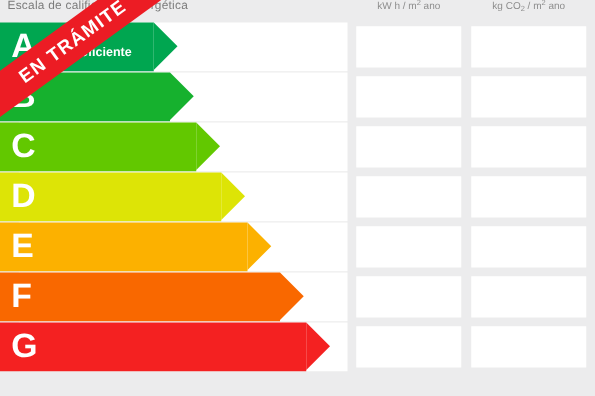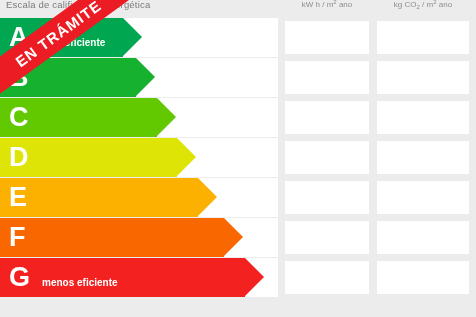--- a/index.html
+++ b/index.html
@@ -243,21 +243,20 @@
         </div>
         <div class="cell c1"></div>
         <div class="cell c2"></div>
       </div>
       <div class="grade-row" style="top: 258px;">
         <div class="band-track"></div>
         <div class="band" style="width: 245px;">
           <div class="band-body" style="background: rgb(244, 33, 33);"></div>
           <div class="band-arrow" style="border-left-color: rgb(244, 33, 33);"></div>
           <div class="band-letter">G</div>
-          <div class="band-note">menos eficiente</div>
         </div>
         <div class="cell c1"></div>
         <div class="cell c2"></div>
       </div>
     </div>
 
   <div id="stamp">
     <span>EN TRÁMITE</span>
   </div>
 

